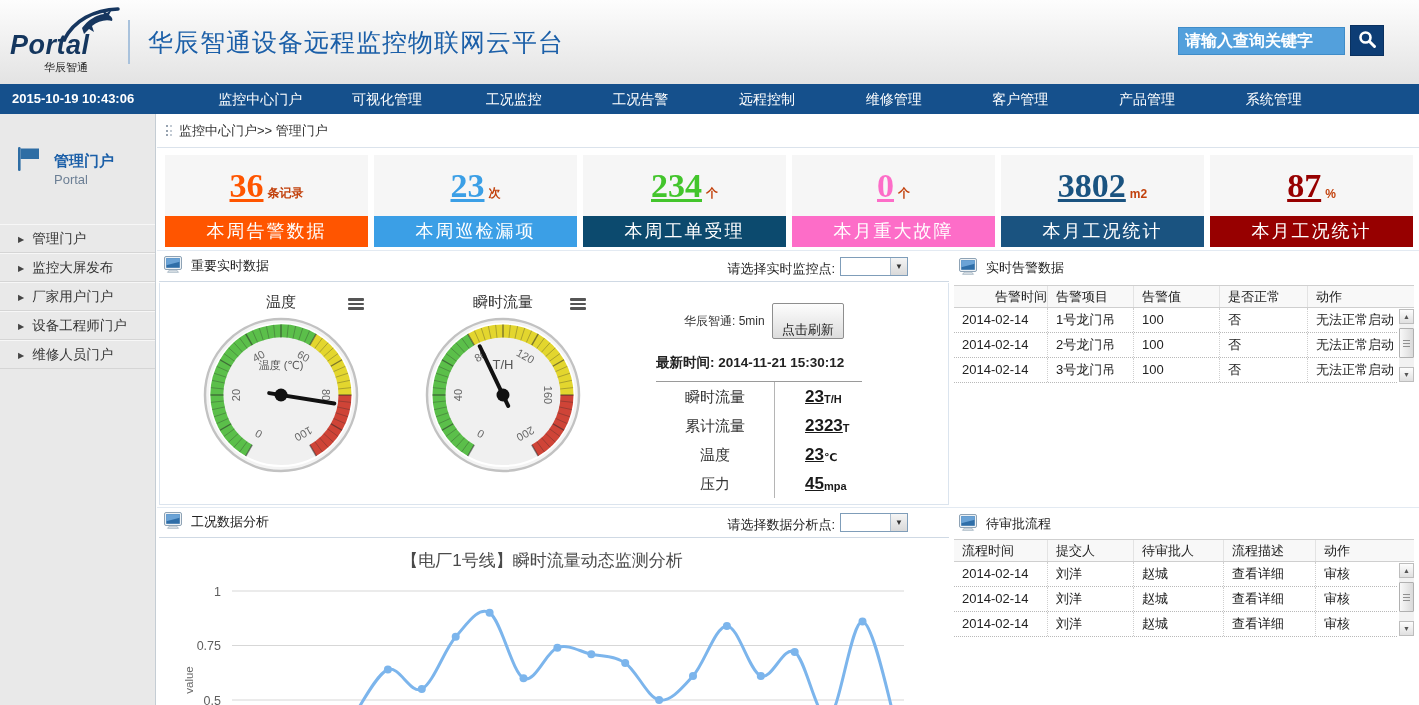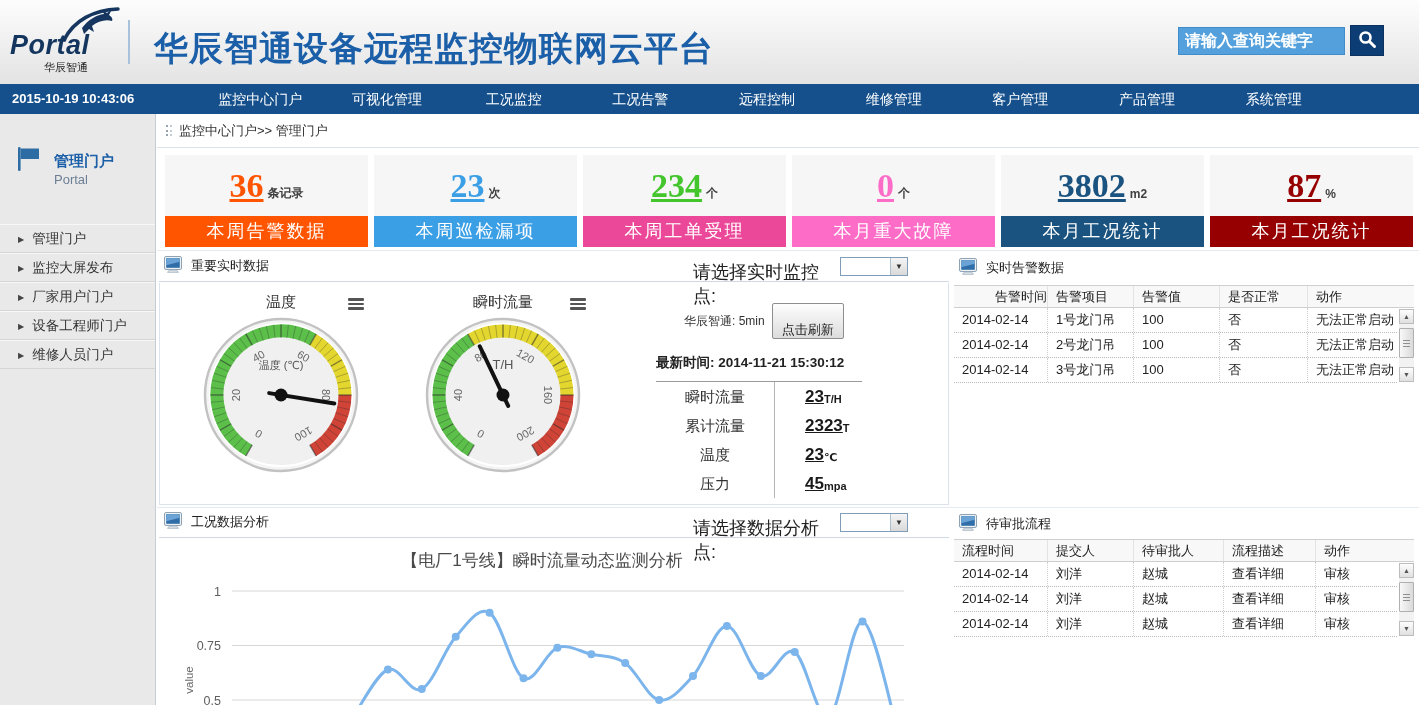--- a/index.html
+++ b/index.html
@@ -9,21 +9,21 @@
 
   
   #header { position:absolute; left:0; top:0; width:1419px; height:84px;
             background:linear-gradient(#fdfdfd,#e3e3e3); }
   .logo { position:absolute; left:10px; top:6px; width:120px; height:74px; }
   .logo-deer { position:absolute; left:52px; top:0; }
   .logo-text { position:absolute; left:0; top:24px; font-size:27px; font-weight:bold;
                font-style:italic; color:#14365e; letter-spacing:0.5px; }
   .logo-sub { position:absolute; left:34px; top:54px; font-size:11px; color:#222; }
   .logo-divider { position:absolute; left:128px; top:20px; width:2px; height:44px; background:#a9c2dc; }
-  .platform-title { position:absolute; left:154px; top:26px; font-size:34px; font-weight:bold;
+  .platform-title { position:absolute; left:148px; top:26px; font-size:25px; font-weight:normal;
                     color:#1b5fa8; letter-spacing:1px; }
   .search { position:absolute; left:1178px; top:25px; height:31px; display:flex; align-items:center; }
   .search input { width:167px; height:28px; background:#53a0dc; border:1px solid #3f8cc8;
                   color:#fff; font-weight:bold; font-size:16px; padding:0 6px; outline:none; }
   .search input::placeholder { color:#fff; opacity:1; }
   .search-btn { width:34px; height:31px; margin-left:5px; background:#0d3d75;
                 border:1px solid #0a3160; cursor:pointer; display:flex;
                 align-items:center; justify-content:center; }
 
   
@@ -51,30 +51,30 @@
                 border-bottom:1px solid #dbe3ec; font-size:13px; color:#333;
                 line-height:34px; padding-left:9px; }
   .grip-icon { display:inline-block; width:6px; height:11px; margin-right:7px;
                border-left:2px dotted #97a3b0; border-right:2px dotted #c3cbd4; vertical-align:-1px; }
 
   .cards { position:absolute; left:8px; top:41px; width:1248px; height:92px; display:flex; gap:6px; }
   .card { flex:1; display:flex; flex-direction:column; cursor:pointer; }
   .card-top { height:61px; background:#f6f6f6; display:flex; align-items:center; justify-content:center; }
   .card-value { font-family:"Liberation Serif","DejaVu Serif",serif; font-size:34px;
                 font-weight:bold; text-decoration:underline; line-height:1; }
-  .card-unit { font-size:12px; font-weight:bold; color:#404040; margin-left:4px; margin-top:16px; }
+  .card-unit { font-size:12px; font-weight:bold; color:#c2410c; margin-left:4px; margin-top:16px; }
   .card-bar { height:31px; color:#fff; font-size:18px; text-align:center; line-height:31px; letter-spacing:2px; }
 
   .hline { position:absolute; left:0; width:100%; height:0; border-top:1px solid #e3eaf2; }
 
   .section-head { position:absolute; height:30px; }
   .sh-title { position:absolute; left:5px; top:4px; display:flex; align-items:center; gap:7px;
               font-size:13px; color:#222; }
-  .sh-sel-label { position:absolute; left:534px; width:142px; top:8px;
-                  font-size:18px; color:#222; }
+  .sh-sel-label { position:absolute; left:534px; width:142px; text-align:right; top:8px;
+                  font-size:13px; color:#222; }
   .select { position:absolute; left:681px; top:5px; width:68px; height:19px; background:#fff;
             border:1px solid #7f9db9; display:flex; cursor:pointer; }
   .sel-val { flex:1; font-size:12px; line-height:17px; padding-left:3px; color:#333; }
   .sel-btn { width:17px; background:linear-gradient(#f5f5f5,#d9d9d9); border-left:1px solid #aebfd0;
              font-size:8px; color:#333; text-align:center; line-height:17px; }
 
   #rt-head { left:2px; top:138px; width:790px; border-bottom:1px solid #cfd9e4; }
   #rt-panel { position:absolute; left:2px; top:169px; width:790px; height:222px;
               border:1px solid #dbe4ee; border-top:none; }
   .gauge { position:absolute; width:170px; text-align:center; }
@@ -206,21 +206,21 @@
           <span class="card-value" style="color:#3b9fe6">23</span>
           <span class="card-unit">次</span>
         </div>
         <div class="card-bar" style="background:#3b9fe6">本周巡检漏项</div>
       </div>
       <div class="card">
         <div class="card-top">
           <span class="card-value" style="color:#43c52c">234</span>
           <span class="card-unit">个</span>
         </div>
-        <div class="card-bar" style="background:#ec4899">本周工单受理</div>
+        <div class="card-bar" style="background:#0c4a6e">本周工单受理</div>
       </div>
       <div class="card">
         <div class="card-top">
           <span class="card-value" style="color:#fd6dc8">0</span>
           <span class="card-unit">个</span>
         </div>
         <div class="card-bar" style="background:#fd6dc8">本月重大故障</div>
       </div>
       <div class="card">
         <div class="card-top">

